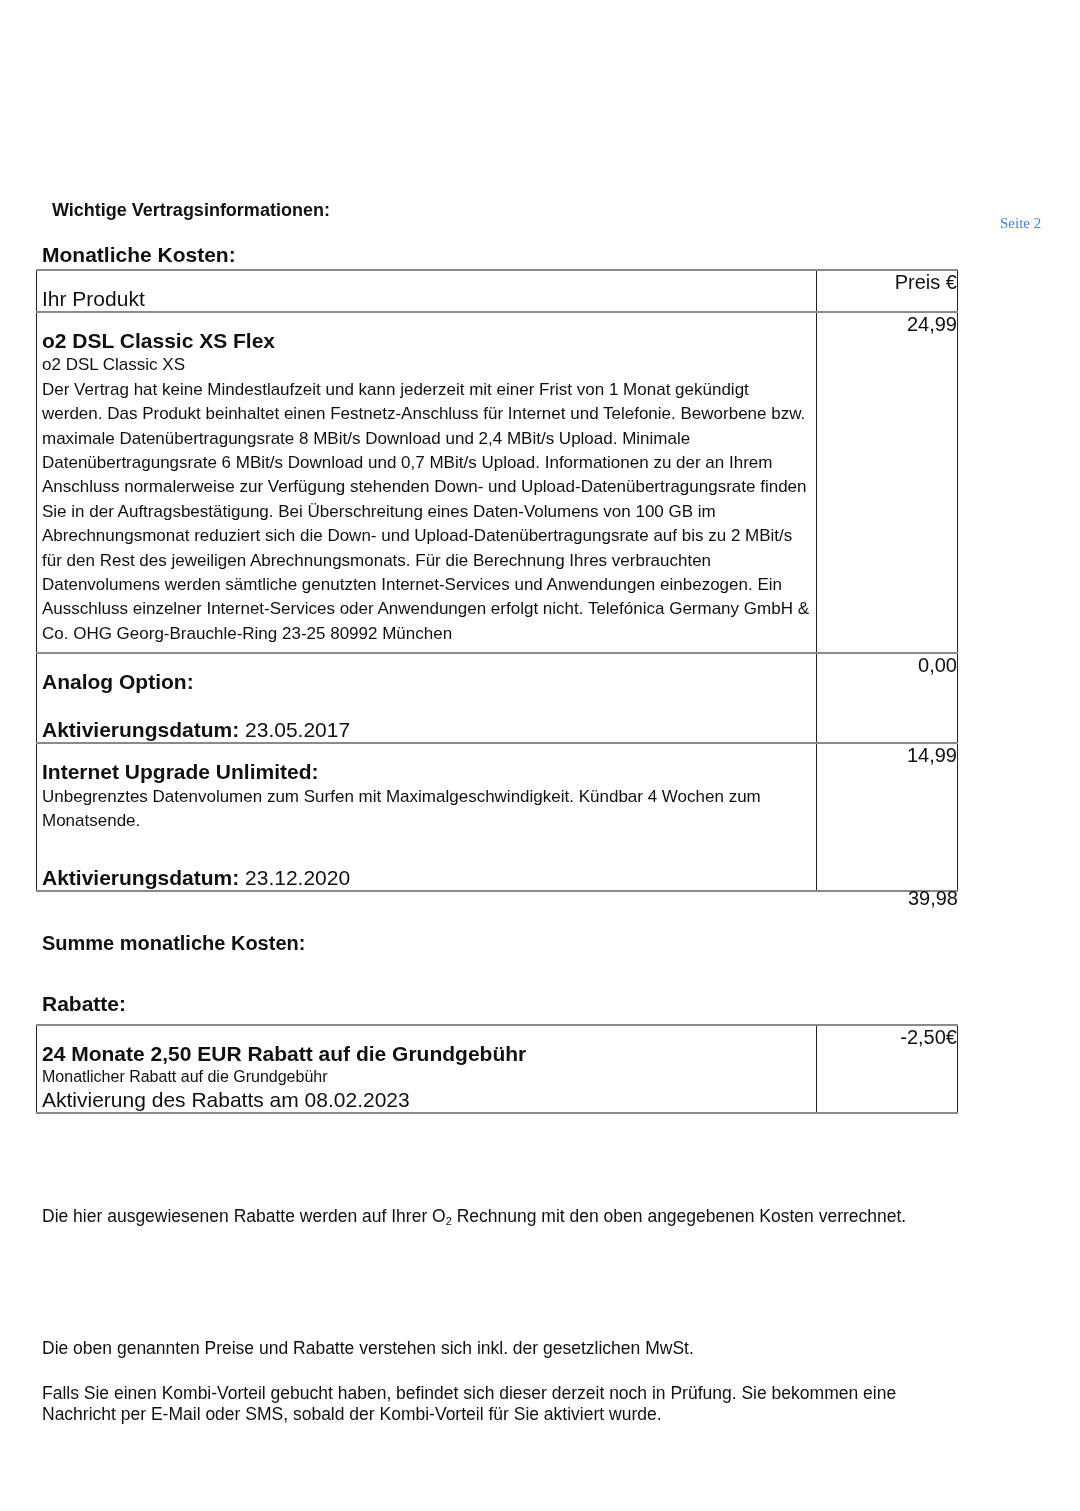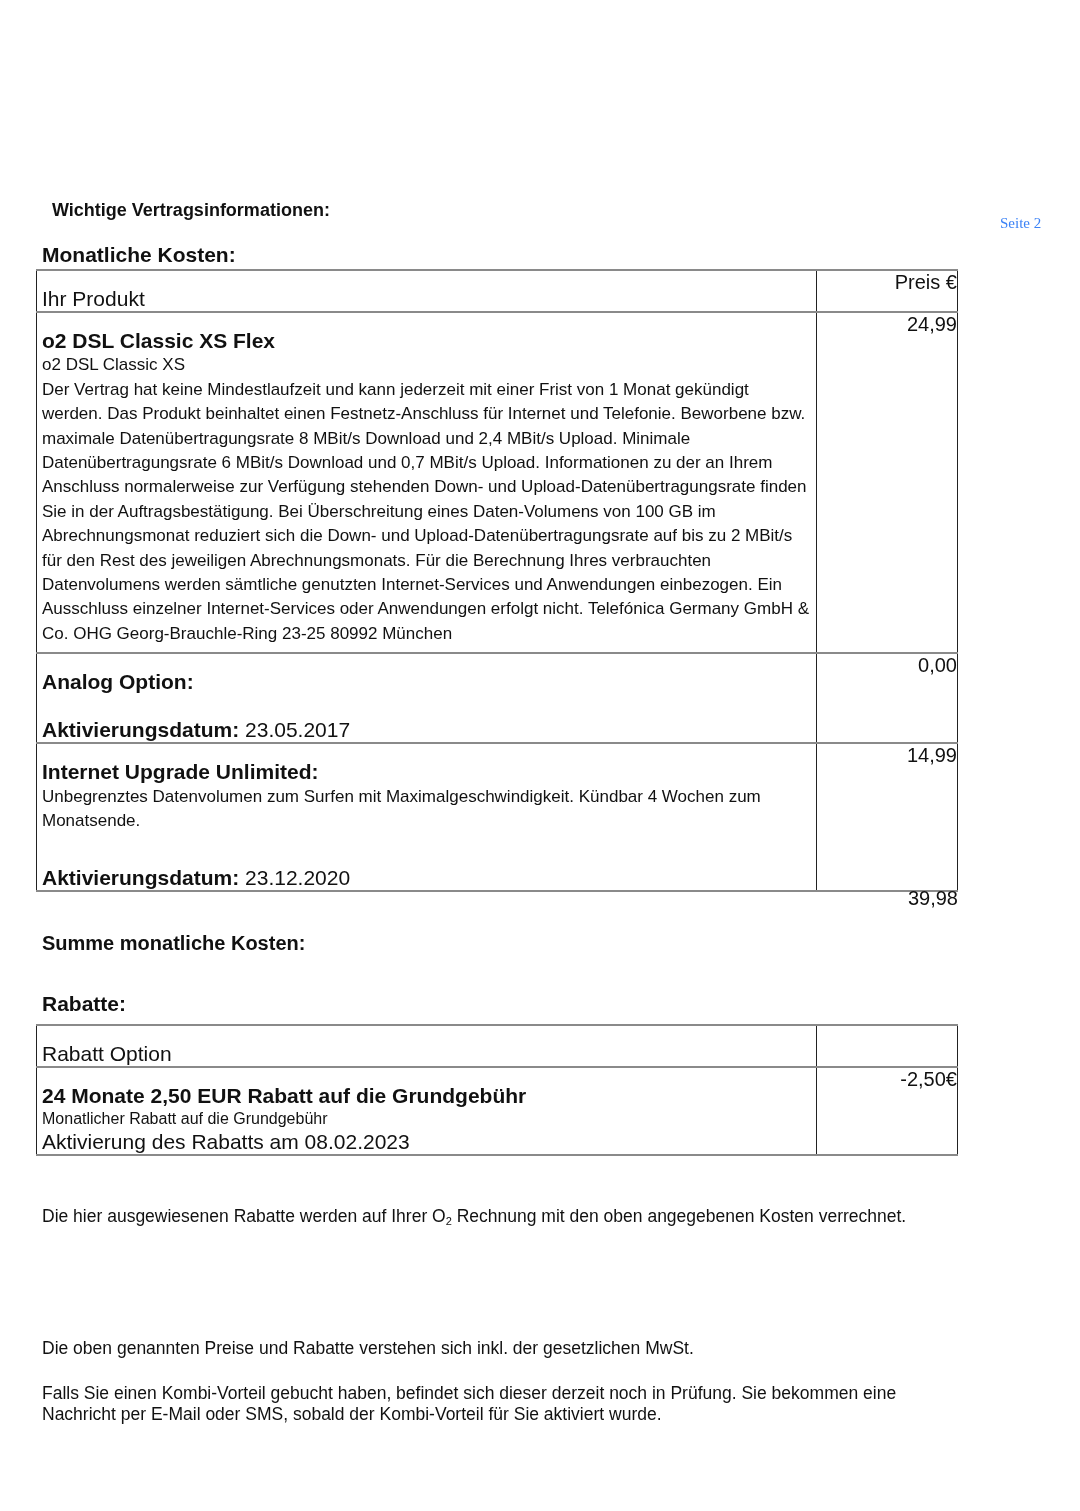--- a/index.html
+++ b/index.html
@@ -80,24 +80,20 @@
 </tbody>
   </table>
 
 <div class="abs sum-label">Summe monatliche Kosten:</div>
 <div class="abs sum-value">39,98</div>
 
 <div class="abs section-title" style="top:963px;margin-top:29px;">Rabatte:</div>
 
 <table class="t" style="top:1024px;">
   <tbody>
-      <tr>
-    <td class="hdr">Rabatt Option</td>
-    <td class="price hdr"></td>
-  </tr>
   <tr style="height:74px;">
     <td>
       <div class="name">24 Monate 2,50 EUR Rabatt auf die Grundgebühr</div>
       <div style="font-size:16px; line-height:22px;">Monatlicher Rabatt auf die Grundgebühr</div>
       <div class="act">Aktivierung des Rabatts am 08.02.2023</div>
     </td>
     <td class="price">-2,50€</td>
   </tr>
 </tbody>
   </table>

